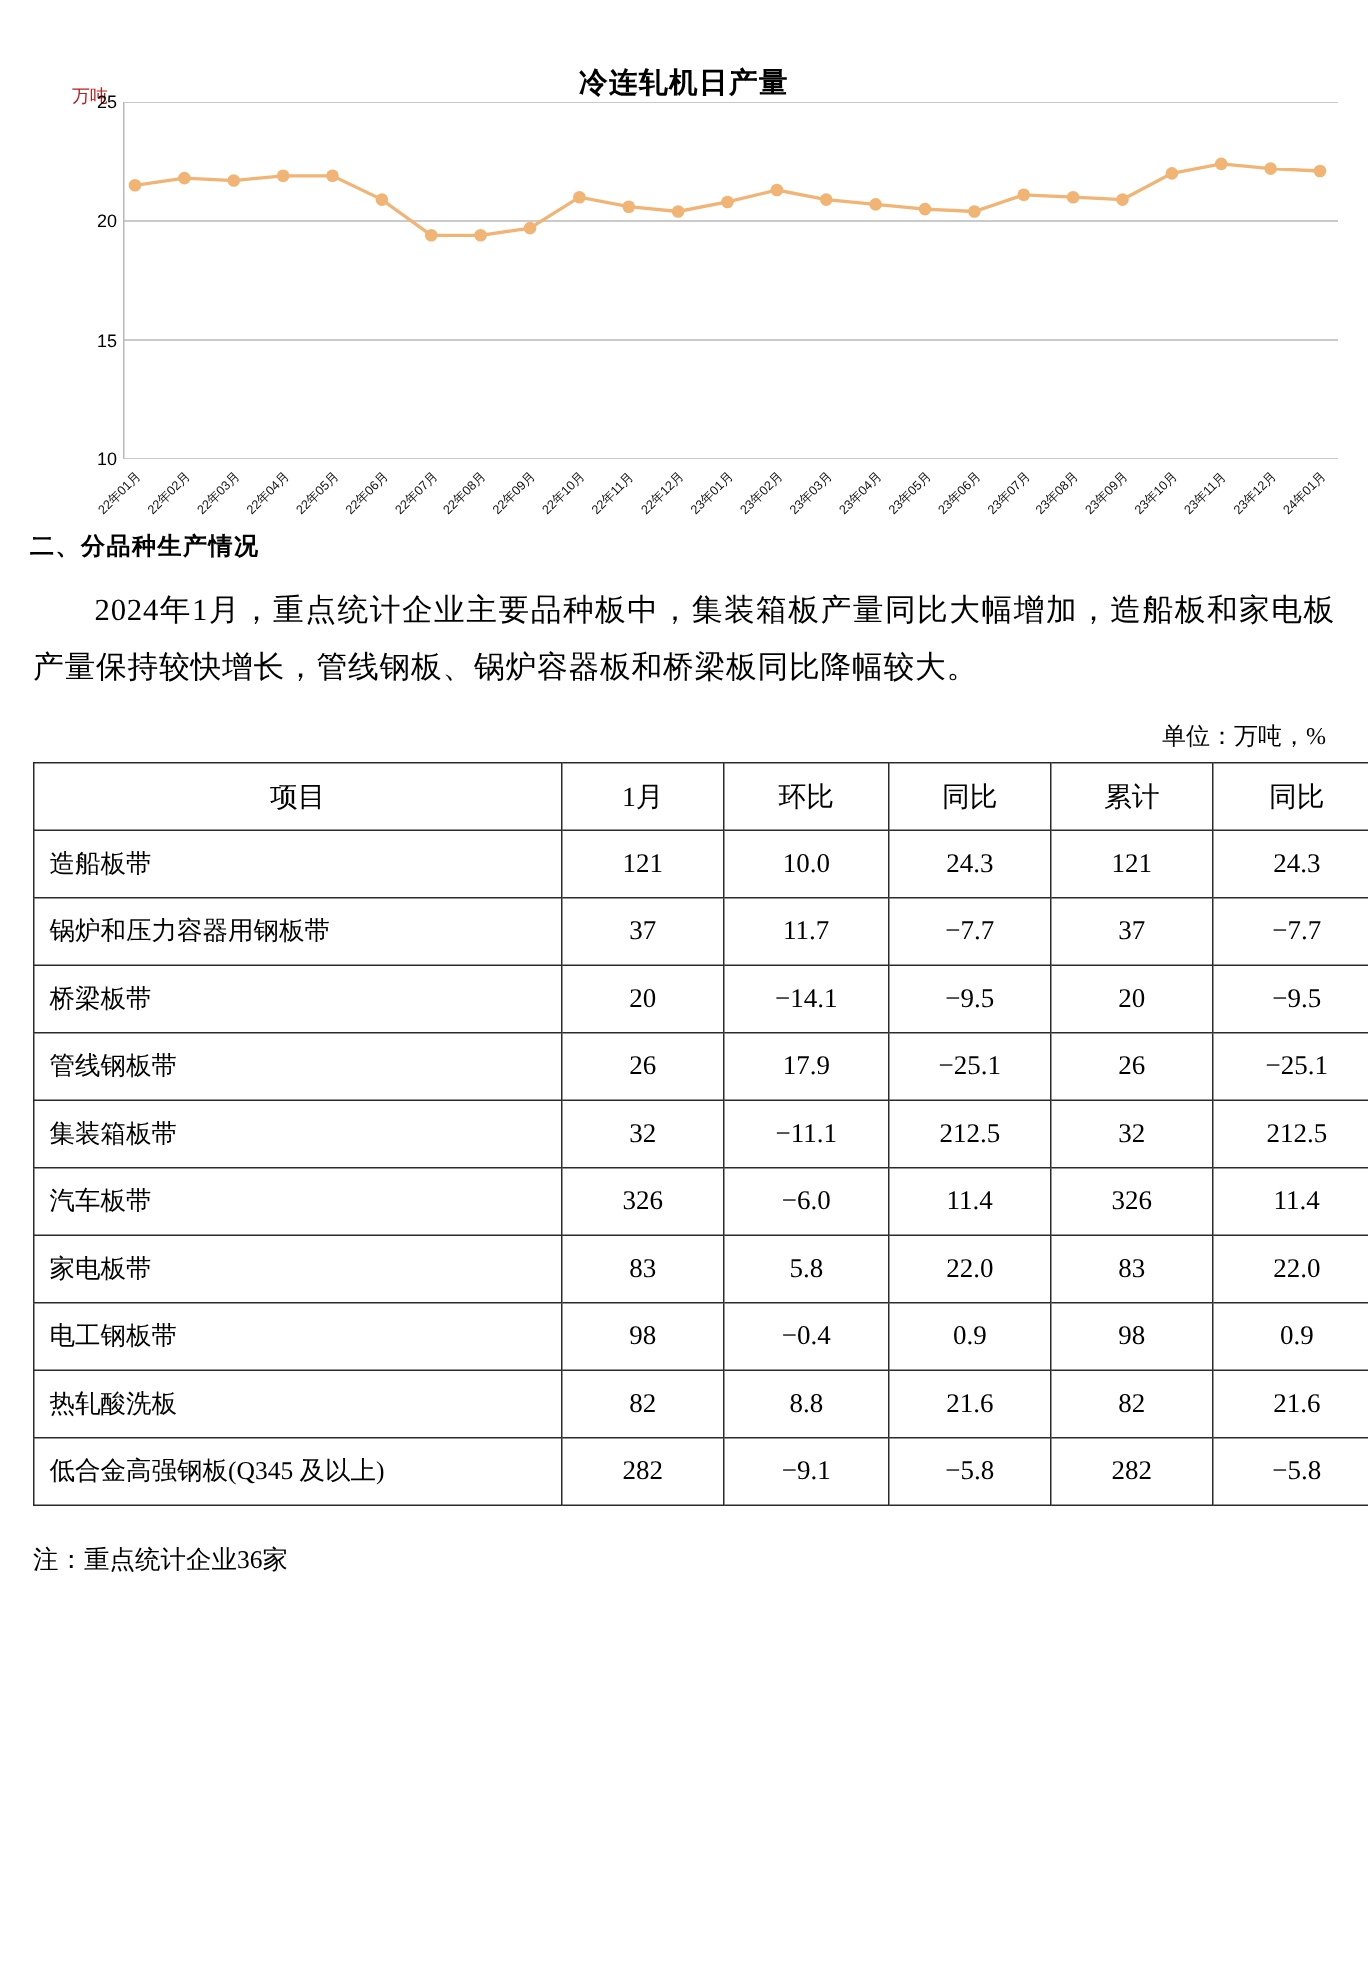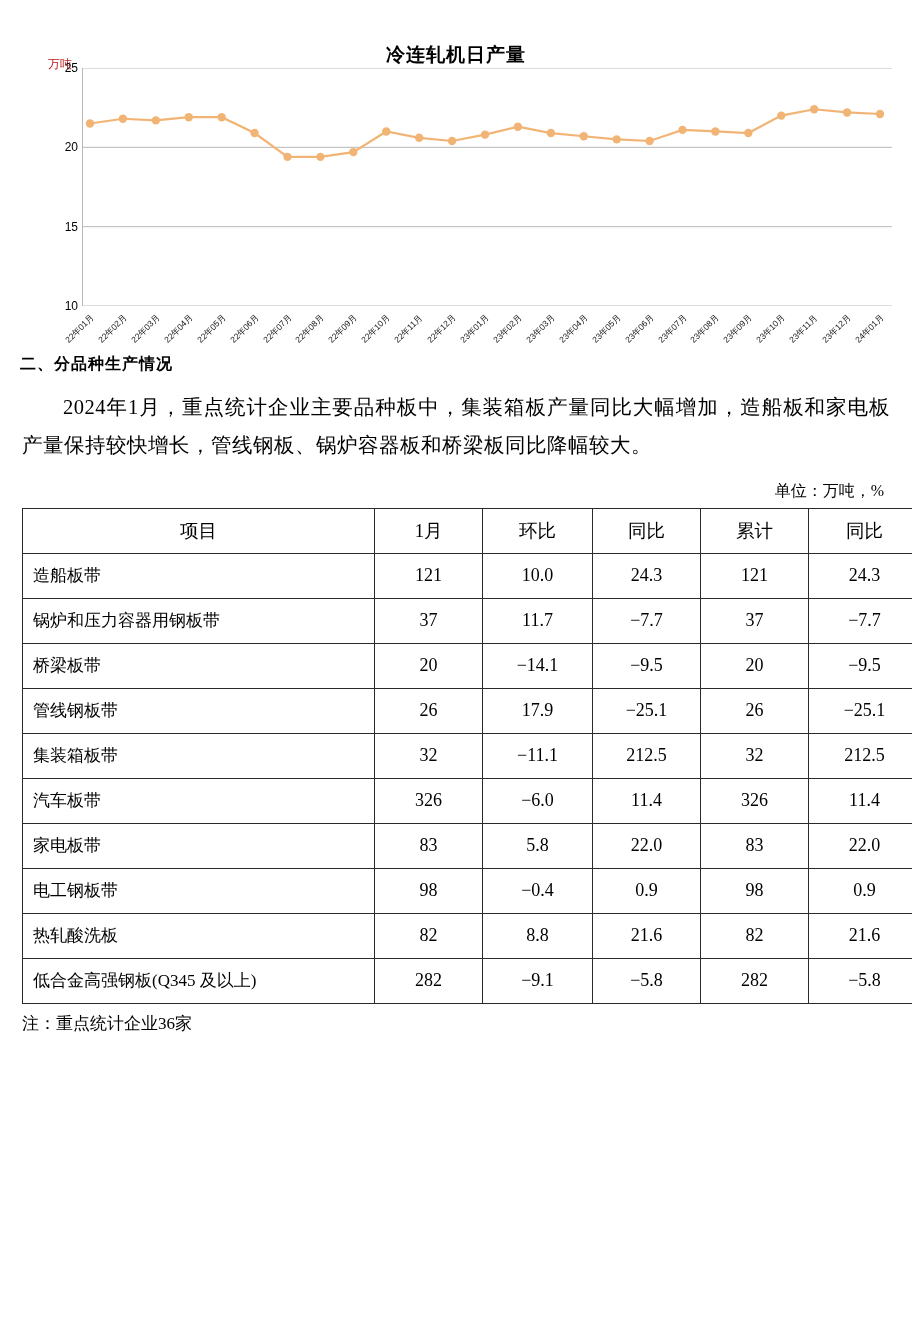--- a/index.html
+++ b/index.html
@@ -150,21 +150,21 @@
     font-family: Liberation Serif, serif;
   }
   col.c0 { width: 352px; }
   col.c1 { width: 108px; }
   col.c2 { width: 110px; }
   col.c3 { width: 108px; }
   col.c4 { width: 108px; }
   col.c5 { width: 112px; }
 
   .note {
-    margin: 8px 22px 0 22px;
+    margin: 24px 22px 0 22px;
     font-size: 17px;
     font-family: "Liberation Serif", serif;
   }
 </style>
 </head>
 <body>
 
 <div class="page">
 
   <div class="chart-block">

